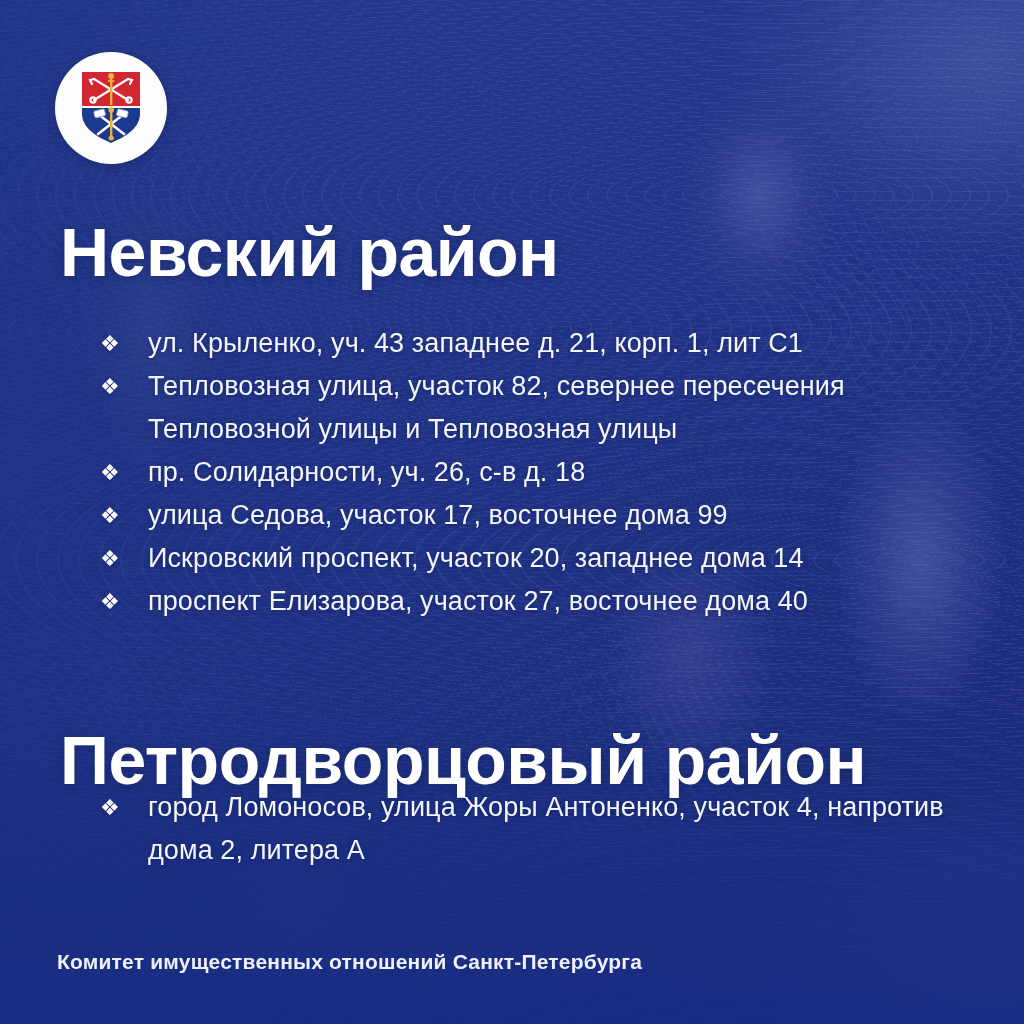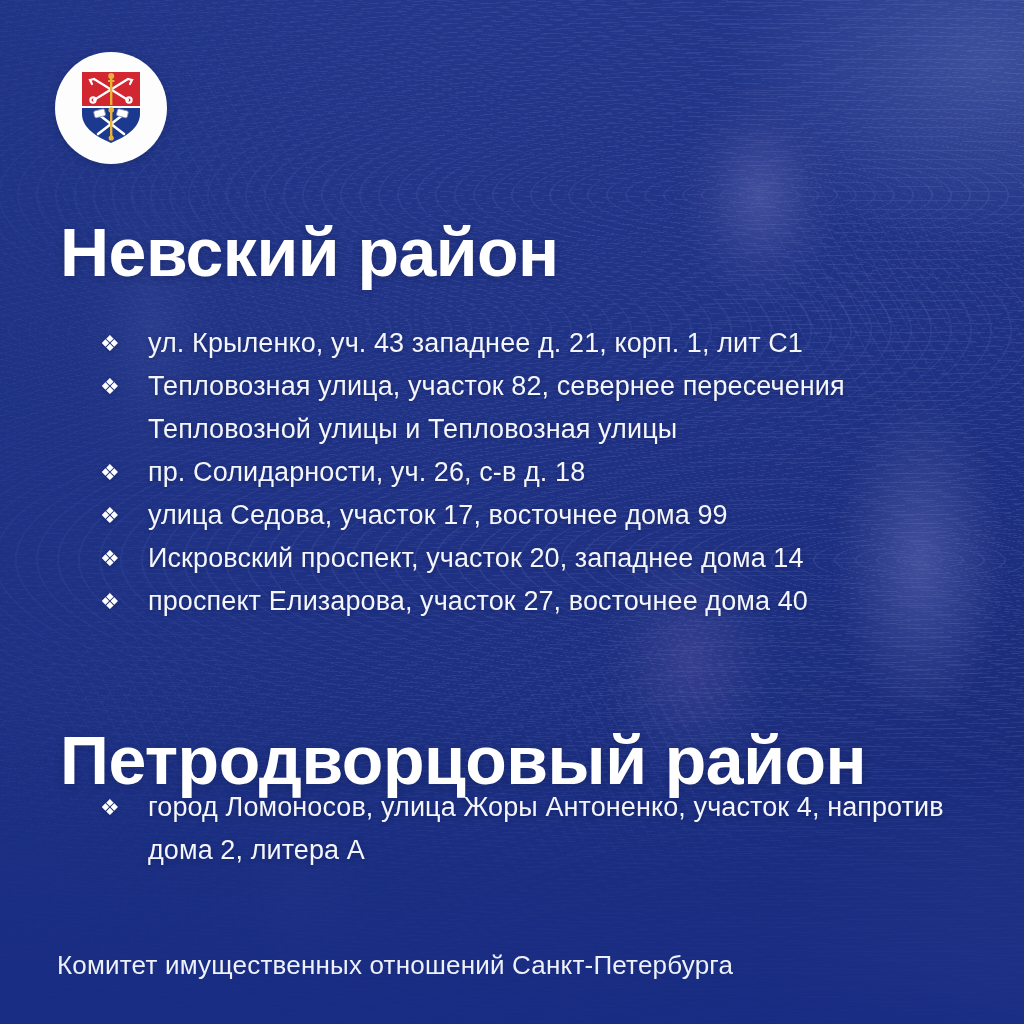--- a/index.html
+++ b/index.html
@@ -132,22 +132,22 @@
     line-height:43px;
     text-align:left;
   }
   .item-text { flex:1 1 auto; }
 
   
   .footer-note {
     position:absolute;
     left:57px; top:950px;
     color:#eef1f8;
-    font-size:26px;
-    font-weight:normal;
+    font-size:21px;
+    font-weight:bold;
     letter-spacing:.2px;
     white-space:nowrap;
   }
 </style>
 </head>
 <body>
 
 <div class="poster">
 
   <div class="bg-photo"></div>

